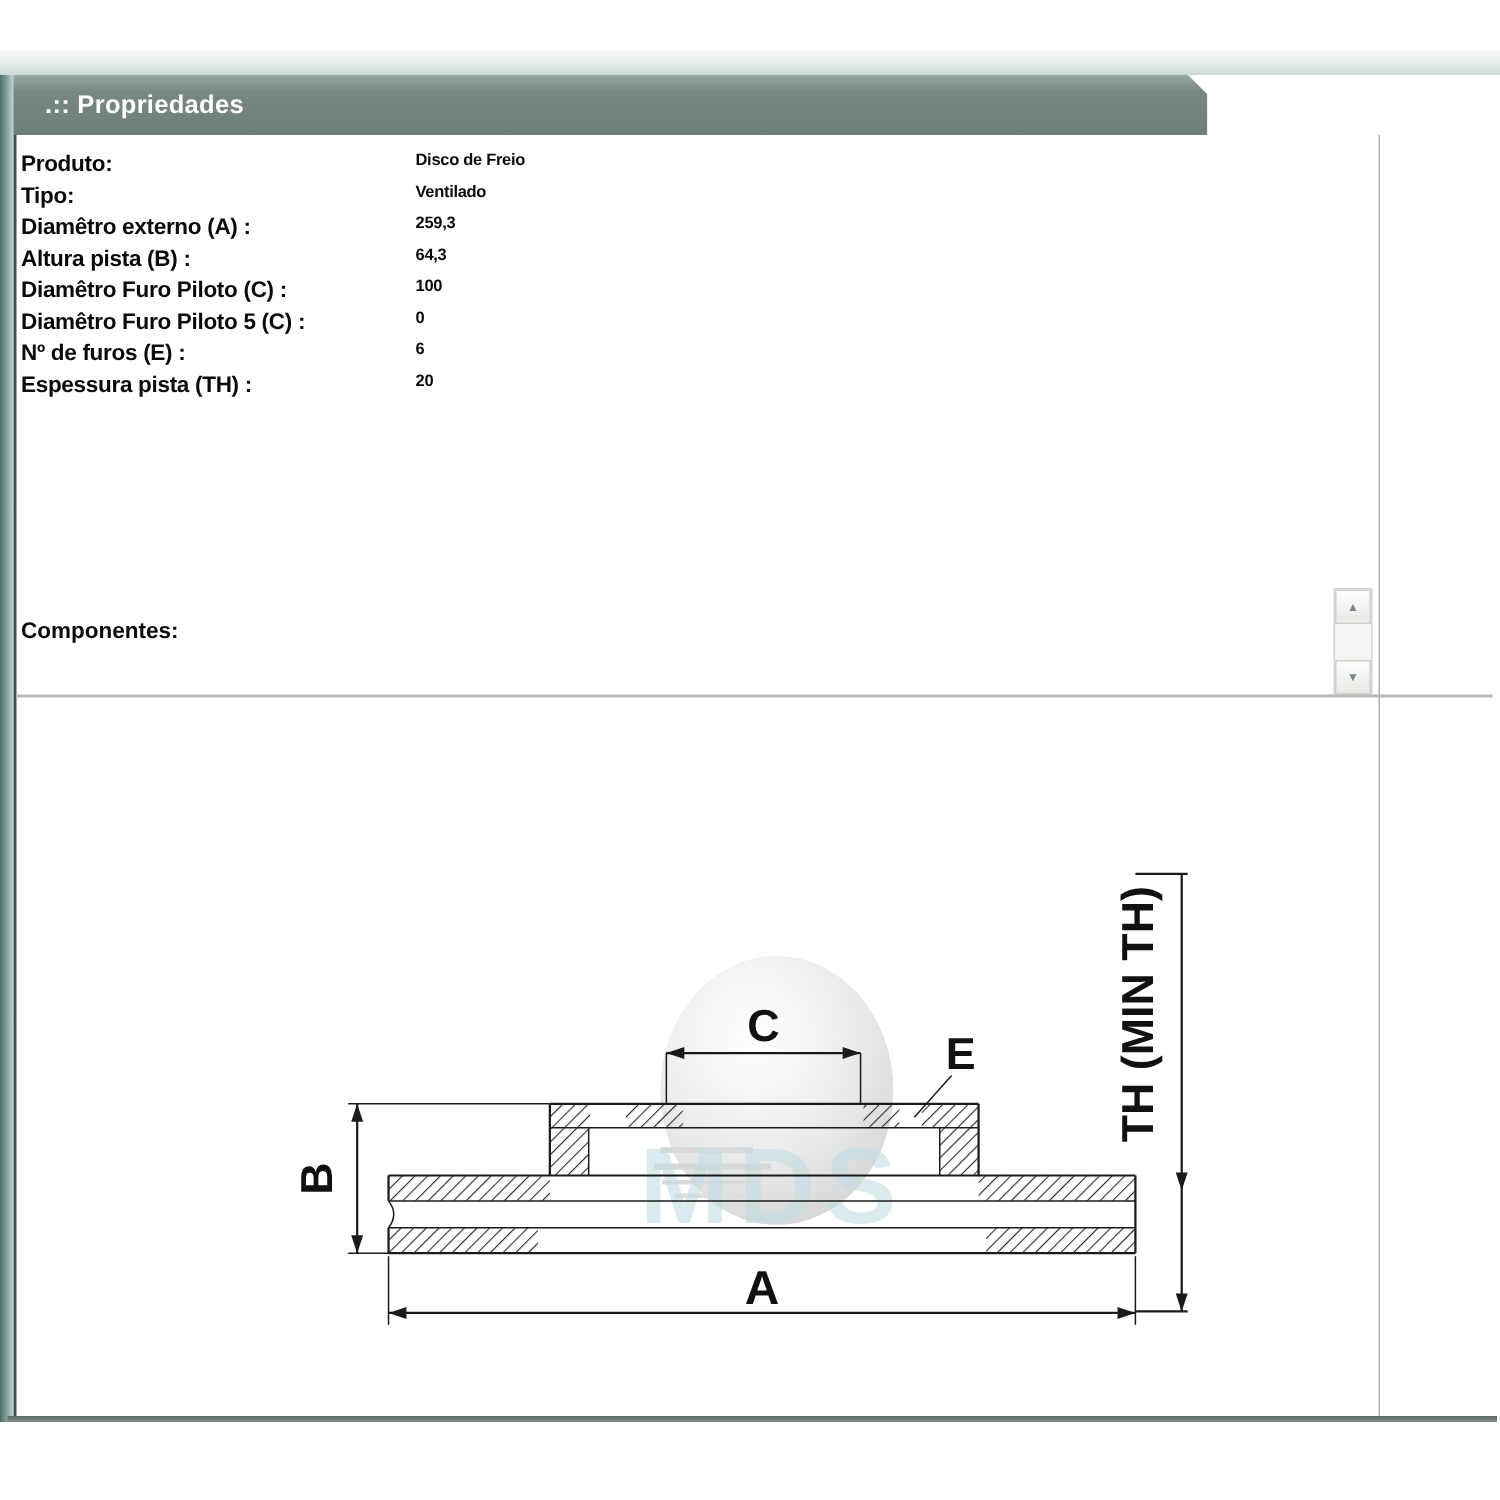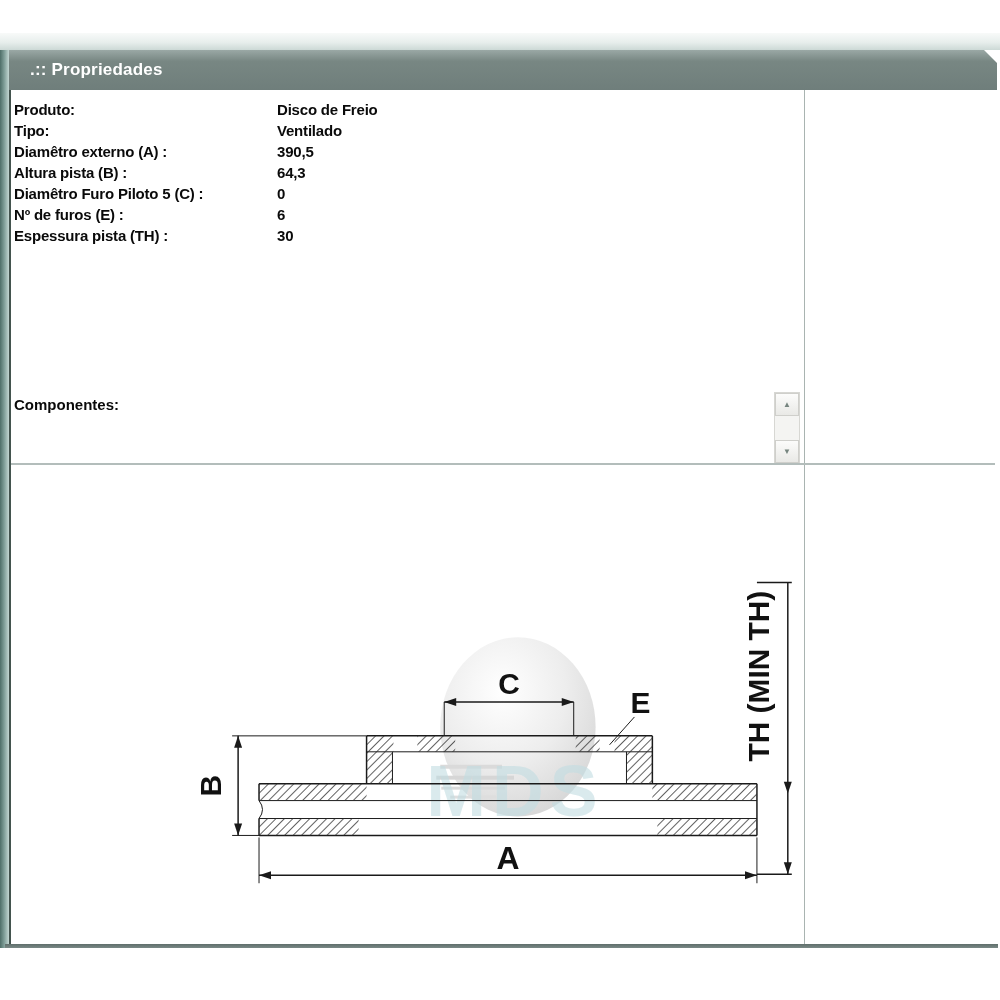--- a/index.html
+++ b/index.html
@@ -5,50 +5,50 @@
   html,body{margin:0;padding:0;}
   body{
     width:1000px;height:1000px;position:relative;background:#ffffff;
     font-family:"Liberation Sans",sans-serif;overflow:hidden;
   }
   .top-band{
     position:absolute;left:0;top:33px;width:1000px;height:17px;
     background:linear-gradient(180deg,#f8faf9 0%,#e7eeec 55%,#ccd9d6 100%);
   }
   .titlebar{
-    position:absolute;left:8px;top:50px;width:989px;height:40px;
+    position:absolute;left:8px;top:50px;width:797px;height:40px;
     background:linear-gradient(180deg,#9aa8a5 0%,#788783 28%,#6f7e7b 100%);
     clip-path:polygon(0 0,calc(100% - 13px) 0,100% 13px,100% 100%,0 100%);
   }
   .titlebar .title{
     color:#ffffff;font-weight:bold;font-size:17px;line-height:40px;
     padding-left:22px;letter-spacing:0.2px;
   }
   .left-strip{
     position:absolute;left:0;top:50px;width:9px;height:898px;
     background:linear-gradient(90deg,#4e6e68 0%,#7d9c96 45%,#c2d6d2 100%);
   }
   .content{
-    position:absolute;left:9px;top:90px;width:796px;height:854px;
+    position:absolute;left:9px;top:90px;width:911px;height:854px;
     background:#ffffff;border-left:2px solid #43534e;border-right:1px solid #a9b4b1;
     box-sizing:border-box;
   }
   .bottom-line{
     position:absolute;left:5px;top:944px;width:993px;height:4px;
     background:linear-gradient(180deg,#5f6e6b,#7a8986);
   }
   .props{position:absolute;left:3px;top:11px;width:700px;}
   .prop-row{display:flex;height:21px;align-items:flex-start;}
   .prop-label{
     width:263px;flex:0 0 263px;font-weight:bold;font-size:15px;color:#0a0a0a;
     letter-spacing:-0.2px;white-space:nowrap;
   }
-  .prop-value{font-weight:bold;font-size:15px;color:#0a0a0a;letter-spacing:-0.2px;white-space:nowrap;}
+  .prop-value{font-weight:bold;font-size:11px;color:#0a0a0a;letter-spacing:-0.2px;white-space:nowrap;}
   .components-label{
-    position:absolute;left:3px;top:306px;font-weight:bold;font-size:15px;color:#0a0a0a;
+    position:absolute;left:3px;top:322px;font-weight:bold;font-size:15px;color:#0a0a0a;
   }
   .scrollbar{
     position:absolute;right:4px;top:302px;width:26px;height:72px;
     background:#f4f4f2;border:1px solid #d7d7d3;box-sizing:border-box;
     display:flex;flex-direction:column;justify-content:space-between;
   }
   .sb-btn{
     height:23px;background:linear-gradient(180deg,#fcfcfb,#e9e9e6);
     border:1px solid #cfcfcb;display:flex;align-items:center;justify-content:center;
     font-size:8px;color:#76857f;cursor:default;box-sizing:border-box;
@@ -75,37 +75,41 @@
     <div class="prop-row">
       <div class="prop-label">Produto:</div>
       <div class="prop-value">Disco de Freio</div>
     </div>
     <div class="prop-row">
       <div class="prop-label">Tipo:</div>
       <div class="prop-value">Ventilado</div>
     </div>
     <div class="prop-row">
       <div class="prop-label">Diamêtro externo (A) :</div>
-      <div class="prop-value">390,5</div>
+      <div class="prop-value">259,3</div>
     </div>
     <div class="prop-row">
       <div class="prop-label">Altura pista (B) :</div>
       <div class="prop-value">64,3</div>
     </div>
     <div class="prop-row">
+      <div class="prop-label">Diamêtro Furo Piloto (C) :</div>
+      <div class="prop-value">100</div>
+    </div>
+    <div class="prop-row">
       <div class="prop-label">Diamêtro Furo Piloto 5 (C) :</div>
       <div class="prop-value">0</div>
     </div>
     <div class="prop-row">
       <div class="prop-label">Nº de furos (E) :</div>
       <div class="prop-value">6</div>
     </div>
     <div class="prop-row">
       <div class="prop-label">Espessura pista (TH) :</div>
-      <div class="prop-value">30</div>
+      <div class="prop-value">20</div>
     </div>
   </div>
 
   <div class="components-label">Componentes:</div>
 
   <div class="scrollbar">
     <div class="sb-btn">
       <span>▲</span>
     </div>
     <div class="sb-btn">

